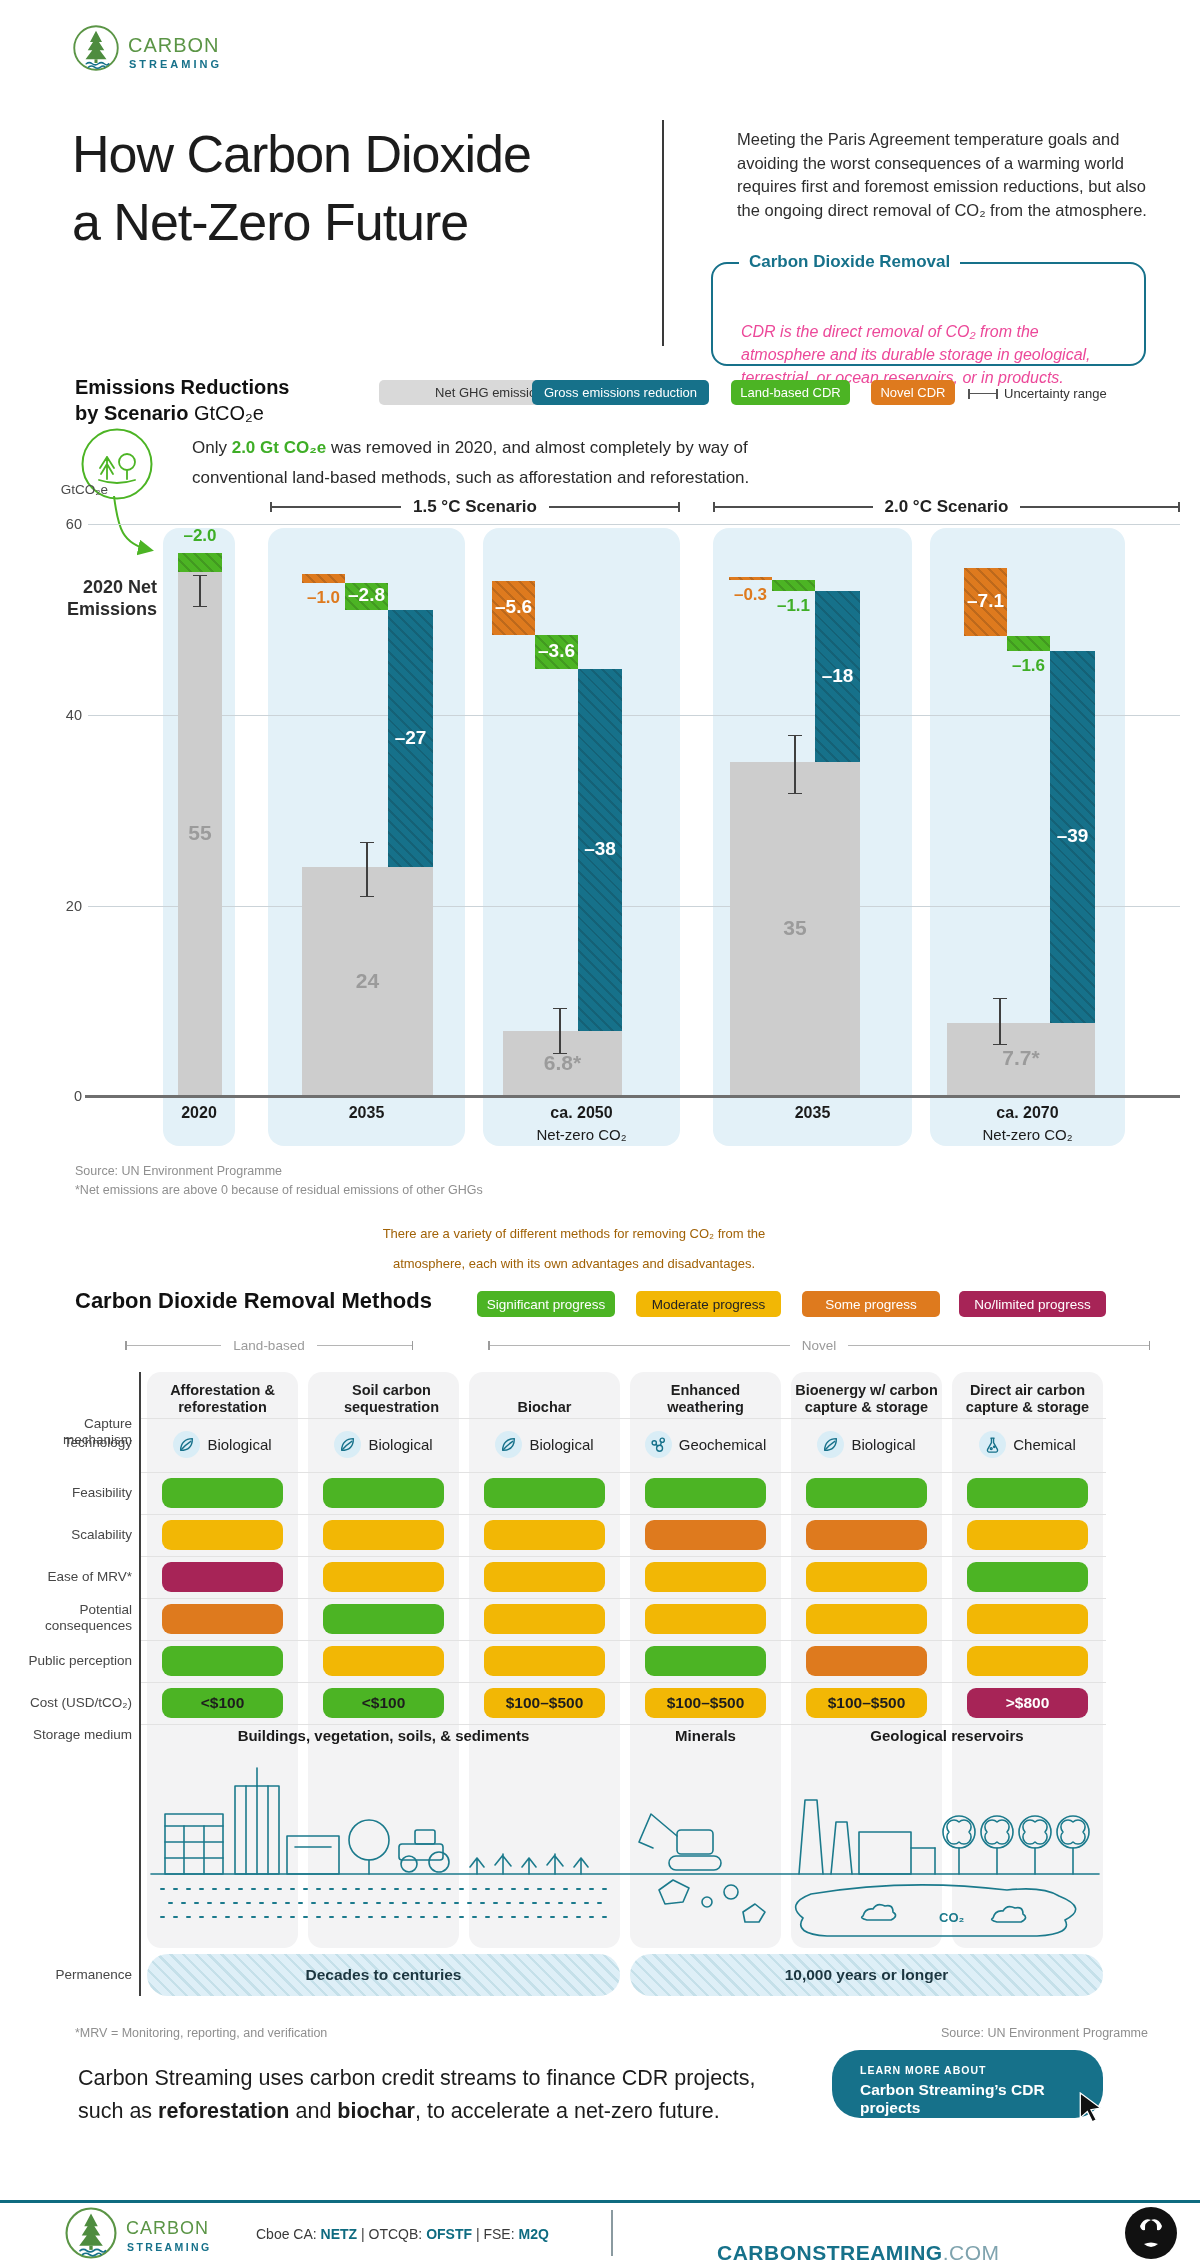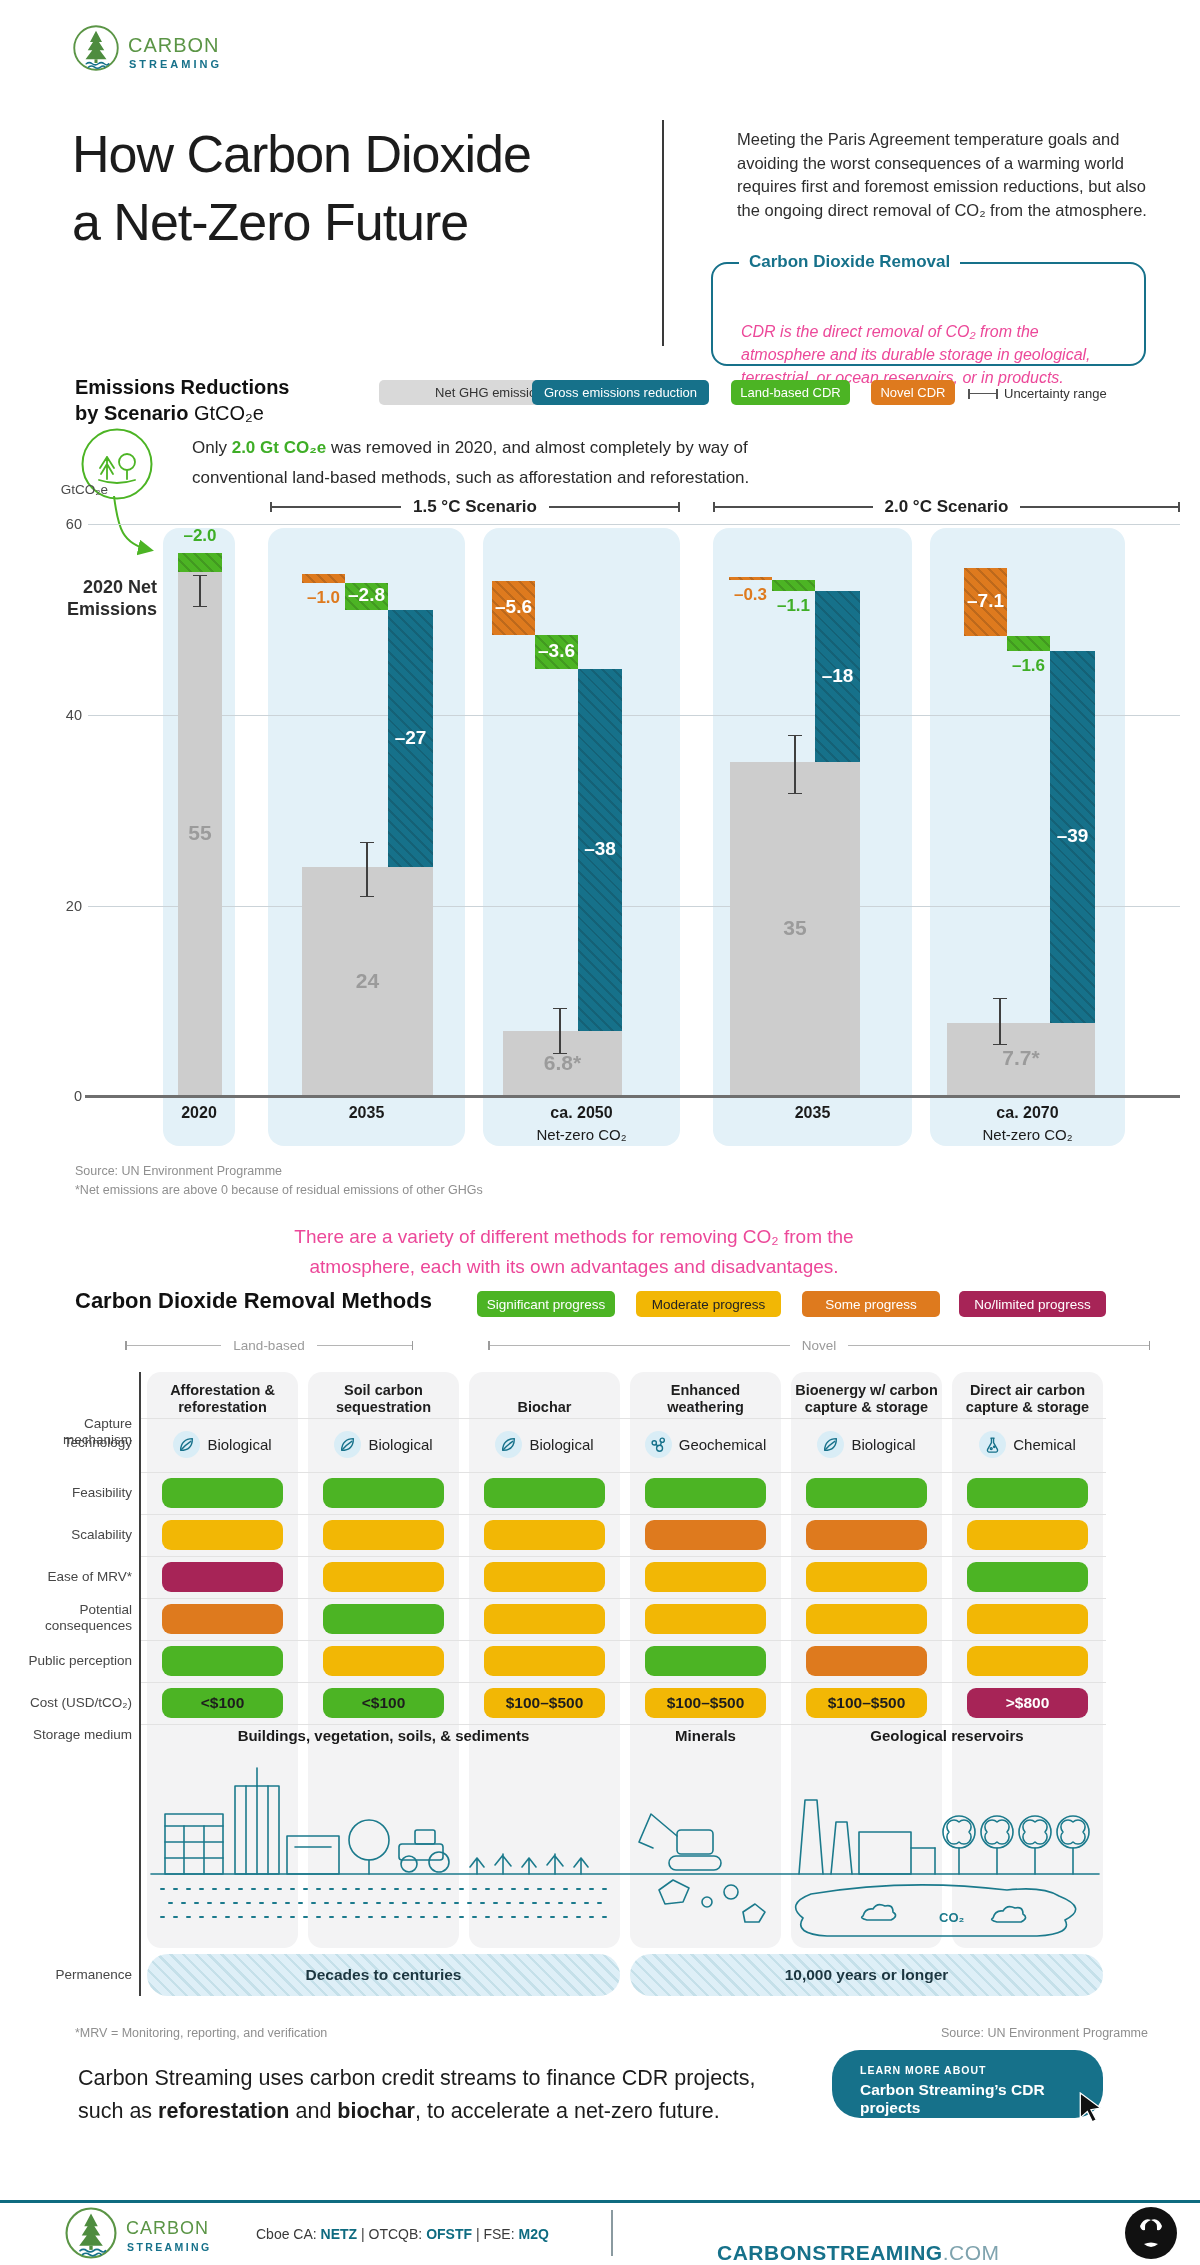--- a/index.html
+++ b/index.html
@@ -45,21 +45,21 @@
   .seg-novel{background:#DE7A1E;}
   .hatch{background-image:repeating-linear-gradient(45deg,rgba(15,15,15,0.16) 0 2px,transparent 2px 8px);}
   .inlab{color:#fff;font-weight:700;font-size:19px;text-align:center;z-index:4;}
   .netlab{color:#9B9B9B;font-weight:700;font-size:21px;text-align:center;z-index:4;}
   .outlab{font-weight:700;font-size:17px;text-align:center;z-index:4;}
   .errbar{border-top:1.5px solid #3f3f3f;border-bottom:1.5px solid #3f3f3f;z-index:5;}
   .errbar::after{content:"";position:absolute;left:50%;top:0;bottom:0;width:1.5px;margin-left:-0.75px;background:#3f3f3f;}
   .xlab{font-weight:700;font-size:16px;color:#1b1b1b;text-align:center;z-index:4;}
   .xsub{font-size:15px;color:#1b1b1b;text-align:center;z-index:4;}
   .srcnote{font-size:12.5px;color:#8F8F8F;}
-  .between{width:1148px;text-align:center;font-size:19px;color:#ec4899;}
+  .between{width:1148px;text-align:center;font-size:13px;color:#a16207;}
   
   .m-title{font-size:22px;font-weight:700;color:#111;}
   .mpill{border-radius:5px;display:flex;align-items:center;justify-content:center;font-size:13.5px;color:#fff;height:26px;}
   .colbg{background:#F3F3F4;border-radius:14px;z-index:0;}
   .sep{background:#E2E2E2;height:1px;z-index:2;}
   .rowlab{font-size:13.5px;color:#474747;text-align:right;line-height:16px;z-index:2;}
   .techname{display:flex;align-items:flex-end;justify-content:center;text-align:center;font-weight:700;font-size:14.5px;line-height:17px;z-index:2;}
   .mech{display:flex;align-items:center;justify-content:center;gap:7px;font-size:15px;color:#222;z-index:2;}
   .mech .iconcirc{width:27px;height:27px;border-radius:50%;background:#D9EDF6;display:flex;align-items:center;justify-content:center;flex:none;}
   .rpill{border-radius:9px;z-index:2;display:flex;align-items:center;justify-content:center;font-weight:700;font-size:15.5px;}
@@ -410,21 +410,21 @@
         </svg>
       </span>
       <span>Biological</span>
     </div>
     <div class="abs rpill" style="left: 162px; top: 1478px; width: 121px; height: 30px; background: rgb(76, 180, 36);"></div>
     <div class="abs rpill" style="left: 162px; top: 1520px; width: 121px; height: 30px; background: rgb(242, 183, 5);"></div>
     <div class="abs rpill" style="left: 162px; top: 1562px; width: 121px; height: 30px; background: rgb(167, 36, 87);"></div>
     <div class="abs rpill" style="left: 162px; top: 1604px; width: 121px; height: 30px; background: rgb(222, 122, 30);"></div>
     <div class="abs rpill" style="left: 162px; top: 1646px; width: 121px; height: 30px; background: rgb(76, 180, 36);"></div>
     <div class="abs rpill" style="left: 162px; top: 1688px; width: 121px; height: 30px; background: rgb(76, 180, 36); color: rgb(29, 29, 29);">&lt;$100</div>
-    <div class="abs techname" style="left: 312px; top: 1374px; width: 143px; height: 42px;">Soil carbon sequestration</div>
+    <div class="abs techname" style="left: 320px; top: 1374px; width: 143px; height: 42px;">Soil carbon sequestration</div>
     <div class="abs mech" style="left: 308px; top: 1422px; width: 151px; height: 44px;">
       <span class="iconcirc">
         <svg width="17" height="17" viewBox="0 0 16 16" fill="none" stroke="#16718A" stroke-width="1.3" stroke-linecap="round" stroke-linejoin="round">
           <path d="M2.5,13.5 C2.5,6.5 7,2.5 13.5,2.5 C13.5,9.5 9.5,13.5 2.5,13.5 Z"></path>
           <path d="M3.5,12.5 C6,9.5 9,7 12,5"></path>
         </svg>
       </span>
       <span>Biological</span>
     </div>
     <div class="abs rpill" style="left: 323px; top: 1478px; width: 121px; height: 30px; background: rgb(76, 180, 36);"></div>

